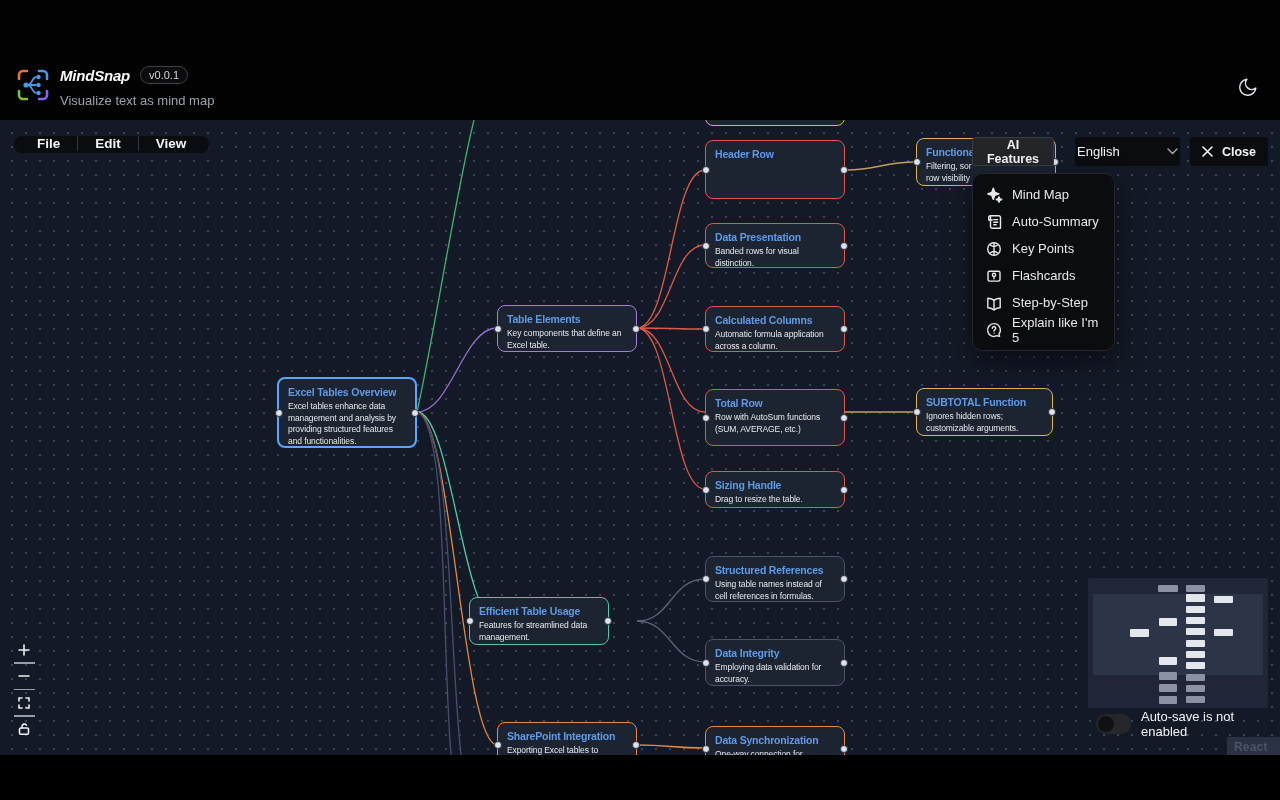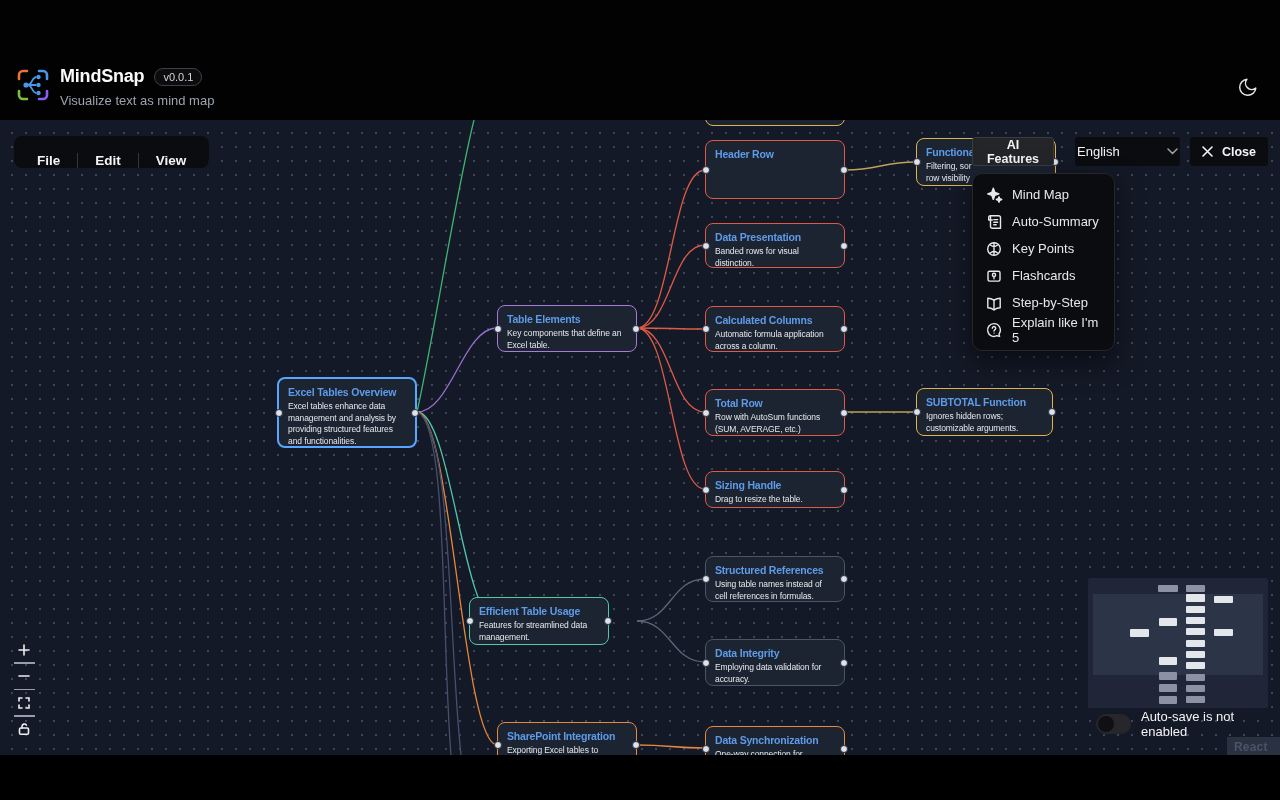--- a/index.html
+++ b/index.html
@@ -3,37 +3,37 @@
 <meta charset="utf-8">
 <style>
   html,body{margin:0;padding:0;}
   body{width:1280px;height:800px;overflow:hidden;background:#000;font-family:"Liberation Sans",sans-serif;}
   .stage{position:relative;width:1280px;height:800px;background:#000;}
 
   
   .app-header{position:absolute;left:0;top:0;width:1280px;height:120px;background:#020203;z-index:20;}
   .logo{position:absolute;left:14px;top:66px;width:38px;height:38px;}
   .title-row{position:absolute;left:60px;top:66px;display:flex;align-items:center;gap:10px;}
-  .app-name{font-size:18px;font-weight:bold;color:#fafafa;letter-spacing:-0.2px;}
+  .app-name{font-size:15px;font-weight:bold;color:#fafafa;letter-spacing:-0.2px;font-style:italic;}
   .version-badge{font-size:11px;color:#d4d4d8;border:1px solid #3f3f46;border-radius:9px;padding:2px 8px;background:#0c0c0e;}
   .tagline{position:absolute;left:60px;top:93px;font-size:13px;color:#9ca3af;}
   .theme-btn{position:absolute;right:20px;top:76px;width:24px;height:24px;background:none;border:none;padding:0;cursor:pointer;}
 
   
   .canvas{position:absolute;left:0;top:120px;width:1280px;height:635px;overflow:hidden;background-color:#141927;
     background-image:radial-gradient(circle,#3e4556 1.2px,transparent 1.4px);background-size:14px 14px;background-position:5px 6px;}
   #edges{position:absolute;left:0;top:0;z-index:1;}
   .node{position:absolute;background:#1c2331;border:1.5px solid #888;border-radius:8px;padding:7px 9px;box-sizing:border-box;z-index:2;cursor:grab;}
   .node .nt{font-size:10.5px;font-weight:bold;color:#5e9be8;letter-spacing:-0.2px;white-space:nowrap;overflow:hidden;margin-bottom:3px;}
   .node .nb{font-size:8.5px;line-height:11.5px;color:#e6e9ee;white-space:pre;overflow:hidden;letter-spacing:-0.1px;}
   .handle{position:absolute;width:6px;height:6px;border-radius:50%;background:#dfe3e9;border:1px solid #273043;top:50%;margin-top:-4px;z-index:3;}
   .handle.l{left:-4px;}.handle.r{right:-4px;}
 
   
-  .menu-bar{position:absolute;left:14px;top:16px;height:32px;background:#0a0c10;border-radius:8px;display:flex;align-items:flex-end;padding:0 6px;z-index:10;}
+  .menu-bar{position:absolute;left:14px;top:16px;height:17px;background:#0a0c10;border-radius:8px;display:flex;align-items:flex-start;padding:0 6px;z-index:10;}
   .menu-item{color:#f4f4f5;font-size:13.5px;font-weight:bold;padding:0 17px;cursor:pointer;}
   .menu-sep{width:1px;height:15px;background:#33363e;}
 
   
   .tb-btn{position:absolute;height:29px;border-radius:3px;display:flex;align-items:center;justify-content:center;
     font-size:12.5px;font-weight:bold;color:#f4f4f5;background:#0a0c10;border:none;cursor:pointer;z-index:11;box-sizing:border-box;}
   .btn-ai{left:972px;top:17px;width:82px;background:#232529;border:1px solid #3a3c42;}
   .btn-lang{left:1075px;top:17px;width:105px;justify-content:space-between;padding:0 2px;font-weight:normal;font-size:13px;}
   .btn-close{left:1190px;top:17px;width:78px;gap:9px;}
 
@@ -149,21 +149,21 @@
         </div>
         <div class="node" style="left: 277px; top: 257px; width: 140px; height: 71px; border-color: rgb(88, 166, 255); border-width: 2px;">
           <div class="nt">Excel Tables Overview</div>
           <div class="nb">Excel tables enhance data
 management and analysis by
 providing structured features
 and functionalities.</div>
           <span class="handle l"></span>
           <span class="handle r"></span>
         </div>
-        <div class="node" style="left: 705px; top: 269px; width: 140px; height: 47px; border-color: rgb(223, 90, 70);">
+        <div class="node" style="left: 705px; top: 269px; width: 140px; height: 57px; border-color: rgb(223, 90, 70);">
           <div class="nt">Total Row</div>
           <div class="nb">Row with AutoSum functions
 (SUM, AVERAGE, etc.)</div>
           <span class="handle l"></span>
           <span class="handle r"></span>
         </div>
         <div class="node" style="left: 916px; top: 268px; width: 137px; height: 48px; border-color: rgb(224, 180, 76);">
           <div class="nt">SUBTOTAL Function</div>
           <div class="nb">Ignores hidden rows;
 customizable arguments.</div>

